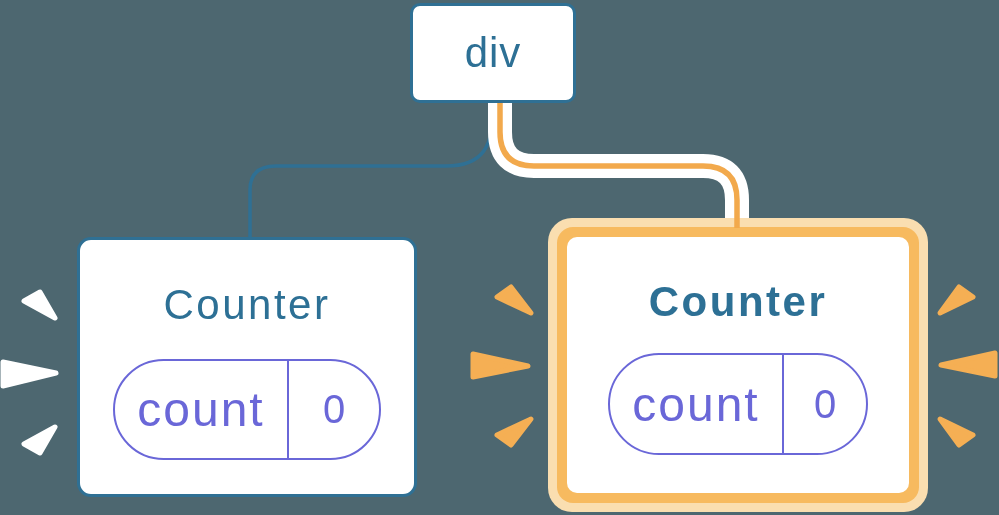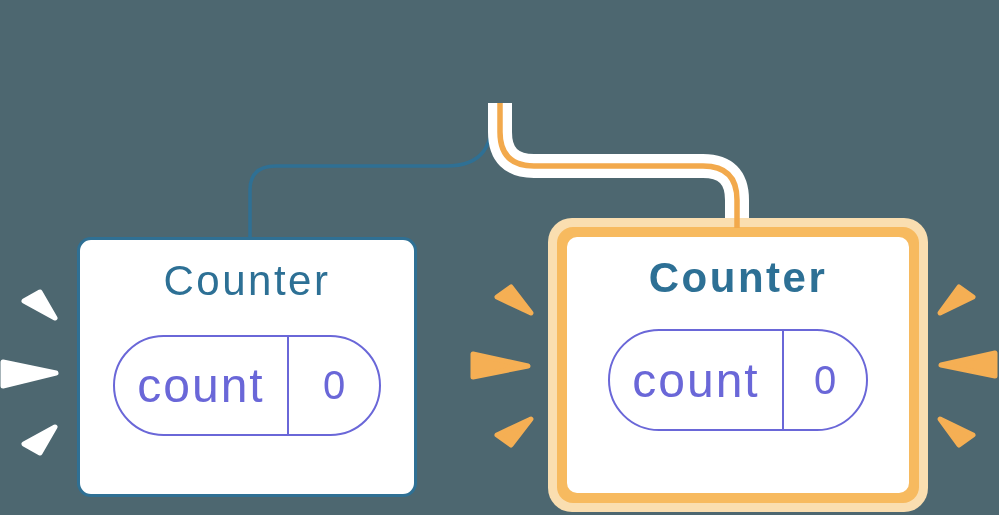--- a/index.html
+++ b/index.html
@@ -28,21 +28,21 @@
 
   .right-card{
     left:548px; top:218px; width:380px; height:294px;
     background:var(--orange-glow); border-radius:24px; padding:9px;
   }
   .right-card .ring{background:var(--orange-border); border-radius:16px; padding:10px; height:100%; box-sizing:border-box;}
   .right-card .white{background:var(--card-bg); border-radius:10px; height:100%; box-sizing:border-box;
     display:flex; flex-direction:column; align-items:center;}
 
   .counter-title{
-    margin-top:20px; font-size:42px; line-height:42px; letter-spacing:2.5px;
+    margin-top:44px; font-size:42px; line-height:42px; letter-spacing:2.5px;
     color:var(--title-blue); font-weight:500;
   }
   .counter-title.bold{font-weight:700;}
 
   .pill{
     display:flex; box-sizing:border-box;
     border:2px solid var(--purple); border-radius:60px; background:var(--card-bg);
   }
   .left-card .pill{margin-top:33px; width:268px; height:101px;}
   .right-card .pill{margin-top:30px; width:260px; height:102px;}
@@ -61,20 +61,23 @@
   .edge-white{fill:none; stroke:#fff; stroke-width:24px;}
   .edge-orange{fill:none; stroke:var(--orange-line); stroke-width:5.5px;}
   .spark-w{fill:var(--spark-white); stroke:var(--spark-white); stroke-width:5px; stroke-linejoin:round;}
   .spark-o{fill:var(--spark-orange); stroke:var(--spark-orange); stroke-width:5px; stroke-linejoin:round;}
 </style>
 </head>
 <body>
 
 <div id="stage">
 
+  <div class="div-node">
+    <span class="label">div</span>
+  </div>
 
   <div class="card left-card">
     <div class="card-inner">
       <div class="counter-title">Counter</div>
       <div class="pill">
         <div class="key">count</div>
         <div class="val">0</div>
       </div>
     </div>
   </div>

